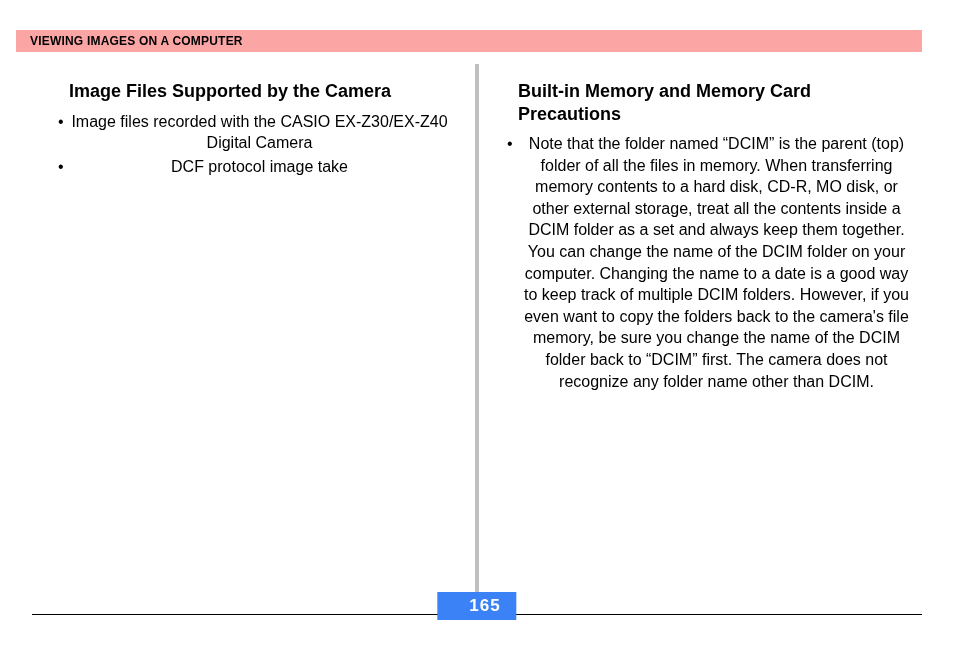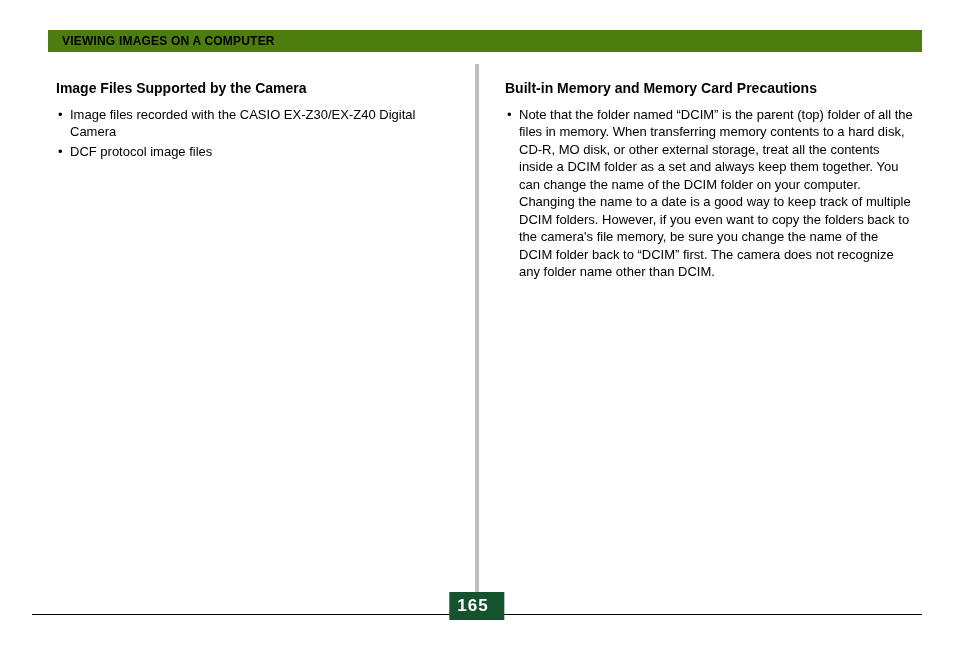--- a/index.html
+++ b/index.html
@@ -13,24 +13,24 @@
   }
   .page {
     position: relative;
     width: 954px;
     height: 646px;
     box-sizing: border-box;
   }
   .header-bar {
     position: absolute;
     top: 30px;
-    left: 48px;
+    left: 16px;
     right: 32px;
     height: 22px;
-    background: #4d7c0f;
+    background: #fca5a5;
     display: flex;
     align-items: center;
     padding-left: 14px;
     box-sizing: border-box;
   }
   .header-bar-text {
     font-size: 12px;
     font-weight: bold;
     letter-spacing: 0.2px;
   }
@@ -56,36 +56,37 @@
   .divider {
     position: absolute;
     left: 50%;
     top: 64px;
     bottom: 45px;
     width: 4px;
     margin-left: -2px;
     background: #bfbfbf;
   }
   h2.section-heading {
-    font-size: 14px;
+    font-size: 18px;
     font-weight: bold;
-    margin: 0 0 8px 0;
+    margin: 0 0 8px 13px;
     line-height: 1.25;
   }
   ul.bullets {
     list-style: none;
     padding: 0;
     margin: 0 0 14px 0;
   }
   ul.bullets li {
-    font-size: 13px;
+    font-size: 16px;
     line-height: 1.35;
     padding-left: 14px;
     position: relative;
     margin-bottom: 2px;
+    text-align: center;
   }
   ul.bullets li::before {
     content: "•";
     position: absolute;
     left: 2px;
     top: 0;
   }
   p.body-text {
     font-size: 13px;
     line-height: 1.38;
@@ -104,45 +105,45 @@
     right: 0;
     bottom: 5px;
     height: 1px;
     background: #000;
   }
   .page-number {
     position: absolute;
     left: 50%;
     transform: translateX(-50%);
     bottom: 0;
-    background: #14532d;
+    background: #3b82f6;
     color: #fff;
     font-weight: bold;
     font-size: 17px;
-    padding: 4px 16px 4px 8px;
+    padding: 4px 16px 4px 32px;
     letter-spacing: 1px;
   }
 </style>
 </head>
 <body>
 
 <div class="page">
 
   <div class="header-bar">
     <span class="header-bar-text">VIEWING IMAGES ON A COMPUTER</span>
   </div>
 
   <div class="divider"></div>
 
   <div class="columns">
     <div class="col col-left">
       <h2 class="section-heading">Image Files Supported by the Camera</h2>
       <ul class="bullets">
         <li>Image files recorded with the CASIO EX-Z30/EX-Z40 Digital Camera</li>
-        <li>DCF protocol image files</li>
+        <li>DCF protocol image take</li>
       </ul>
     </div>
 
     <div class="col col-right">
       <h2 class="section-heading">Built-in Memory and Memory Card Precautions</h2>
       <ul class="bullets">
         <li>Note that the folder named “DCIM” is the parent (top) folder of all the files in memory. When transferring memory contents to a hard disk, CD-R, MO disk, or other external storage, treat all the contents inside a DCIM folder as a set and always keep them together. You can change the name of the DCIM folder on your computer. Changing the name to a date is a good way to keep track of multiple DCIM folders. However, if you even want to copy the folders back to the camera's file memory, be sure you change the name of the DCIM folder back to “DCIM” first. The camera does not recognize any folder name other than DCIM.</li>
       </ul>
     </div>
   </div>

